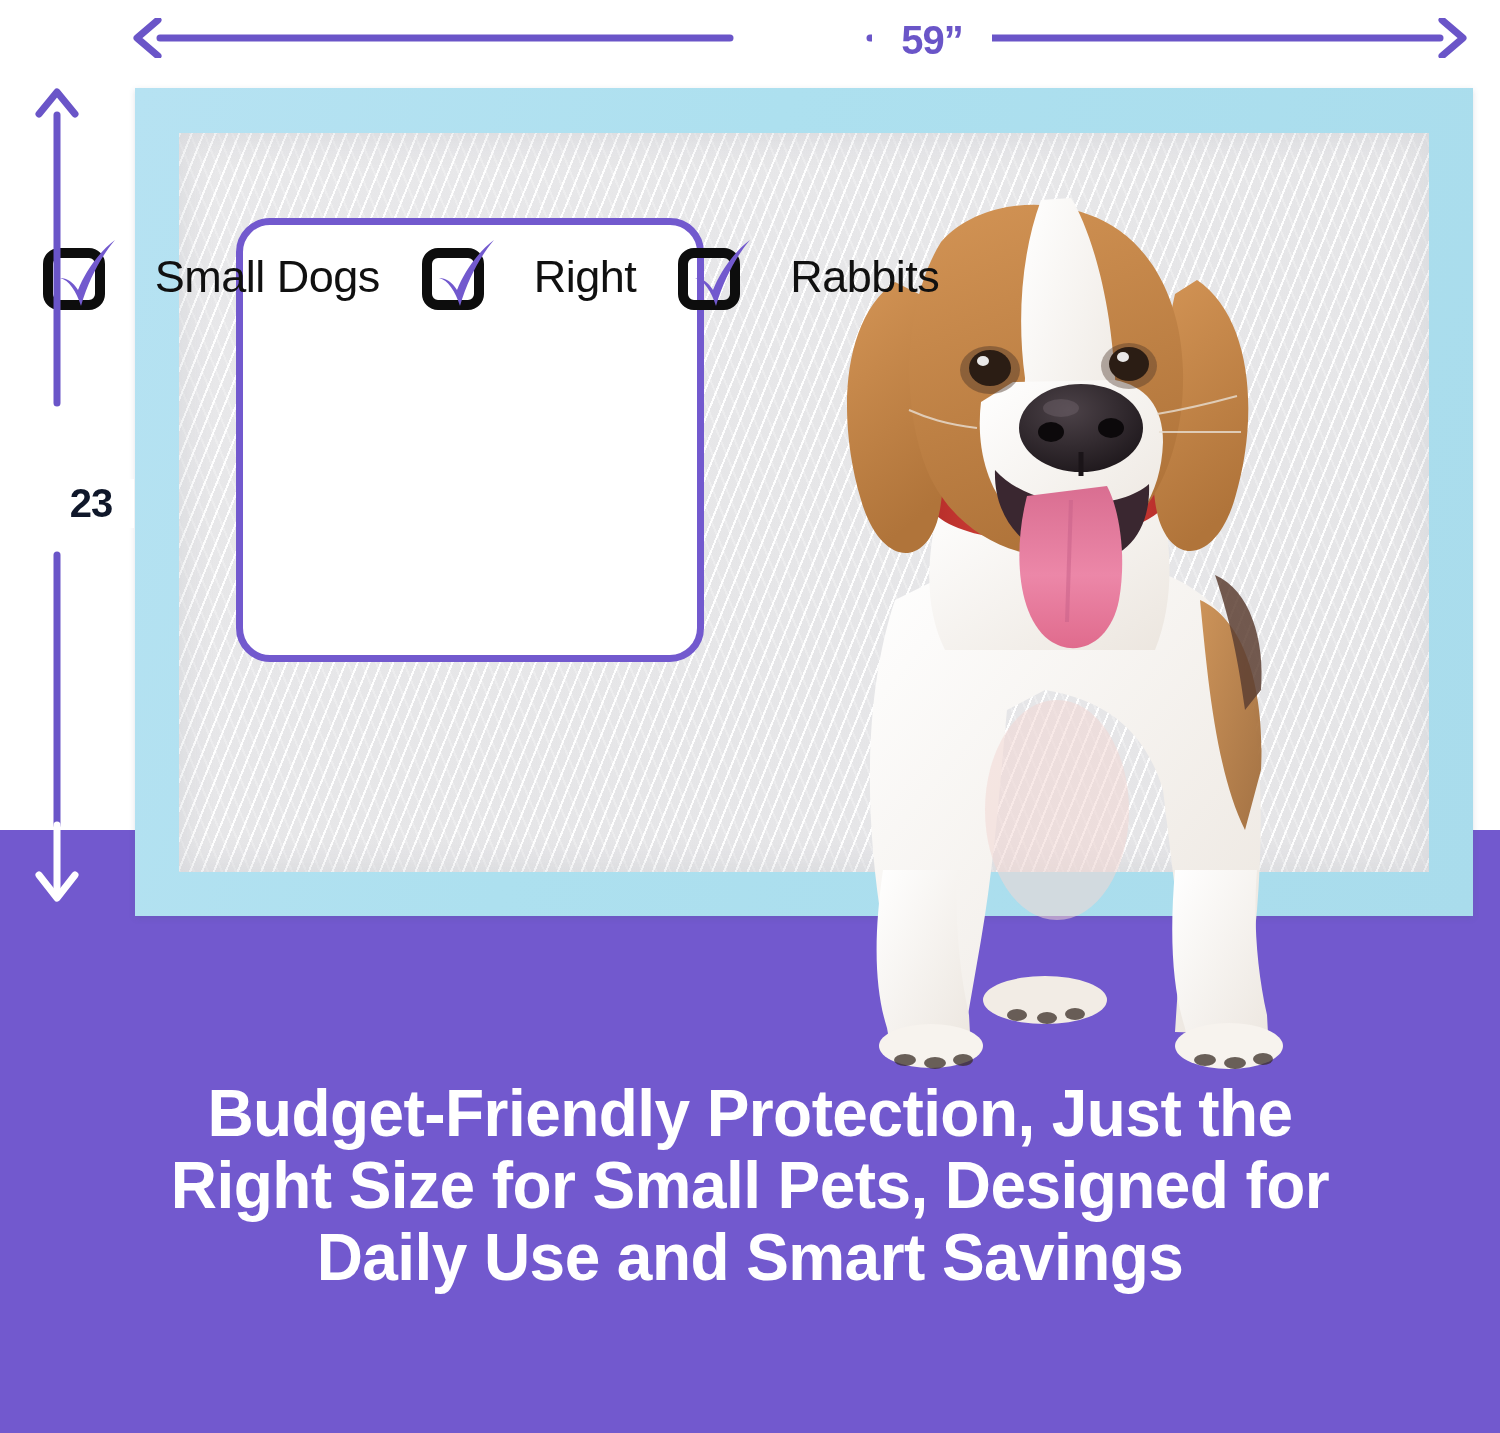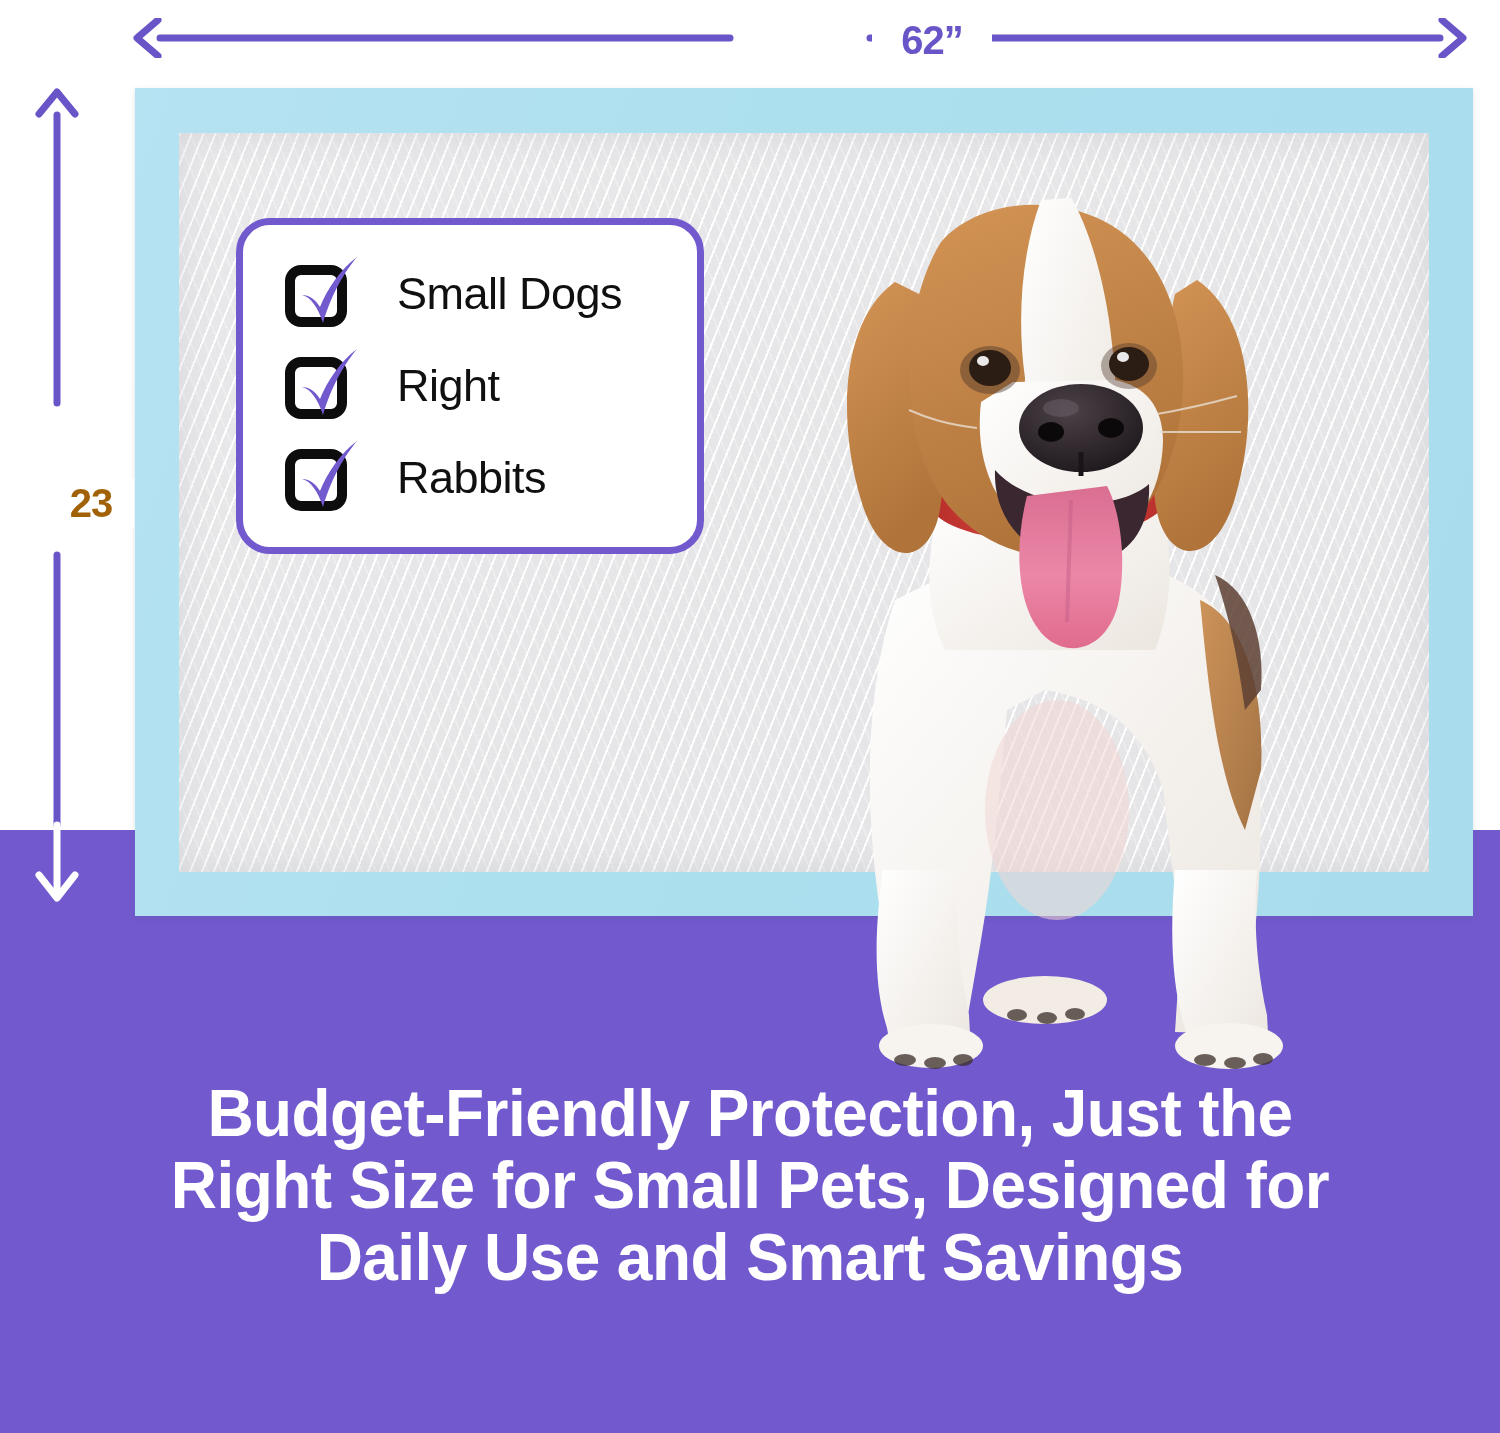--- a/index.html
+++ b/index.html
@@ -24,21 +24,21 @@
   .dim-h-label{
     position:absolute; left:742px; top:0px; width:120px; text-align:center;
     color:#6a55c8; font-weight:700; font-size:40px; letter-spacing:-1px;
     font-family:"Liberation Sans", sans-serif;
     background:#fff; padding:0 6px;
   }
   .dim-v{ position:absolute; left:34px; top:85px; width:46px; height:845px; }
   .dim-v svg{ display:block; }
   .dim-v-label{
     position:absolute; left:14px; top:394px; width:86px; text-align:center;
-    color:#a16207; font-weight:700; font-size:40px; letter-spacing:-1px;
+    color:#0f172a; font-weight:700; font-size:40px; letter-spacing:-1px;
     background:#fff; padding:2px 4px;
   }
 
   
   .pad-wrap{
     position:absolute; left:135px; top:88px; width:1338px; height:828px;
   }
   .pad-blue{
     position:absolute; inset:0;
     background:linear-gradient(110deg,#b6e2f2 0%, #ade0ef 40%, #a9dcec 100%);
@@ -49,23 +49,23 @@
     background:#f2f2f2;
     background-image:
       repeating-linear-gradient(112deg, rgba(255,255,255,.95) 0px, rgba(255,255,255,.95) 2px, rgba(228,228,230,.55) 2px, rgba(228,228,230,.55) 11px),
       repeating-linear-gradient(68deg, rgba(255,255,255,.55) 0px, rgba(255,255,255,.55) 2px, rgba(225,225,228,.35) 2px, rgba(225,225,228,.35) 13px),
       linear-gradient(140deg,#f4f4f5 0%,#ededee 55%,#e9e9eb 100%);
     box-shadow:inset 0 0 34px rgba(190,192,200,.45);
   }
 
   
   .checklist{
-    position:absolute; left:236px; top:218px; width:468px; height:336px;
+    position:absolute; left:236px; top:218px; width:468px; height:444px;
     background:#ffffff; border:7px solid #7259ce; border-radius:34px;
-    display:flex; flex-direction:column; justify-content:center;
+    display:flex; justify-content:center;
     padding:6px 0 6px 0;
   }
   .cl-row{ display:flex; align-items:center; height:92px; padding-left:46px; }
   .cl-box{ position:relative; width:56px; height:56px; flex:0 0 56px; }
   .cl-box svg{ position:absolute; left:-4px; top:-13px; }
   .cl-label{
     margin-left:52px; font-size:45px; color:#101010; font-weight:400;
     letter-spacing:-.5px; white-space:nowrap;
     font-family:"Liberation Sans", sans-serif;
   }
@@ -255,21 +255,21 @@
 
   <div class="dim-h">
     <svg width="1340" height="40" viewBox="0 0 1340 40">
       <g stroke="#6a55c8" stroke-width="7" fill="none" stroke-linecap="round" stroke-linejoin="round">
         <path d="M30 20 L600 20"></path>
         <path d="M28 2 L7 20 L28 38"></path>
         <path d="M740 20 L1310 20"></path>
         <path d="M1312 2 L1333 20 L1312 38"></path>
       </g>
     </svg>
-    <div class="dim-h-label">62”</div>
+    <div class="dim-h-label">59”</div>
   </div>
 
   <div class="dim-v">
     <svg width="46" height="845" viewBox="0 0 46 845">
       <g fill="none" stroke-linecap="round" stroke-linejoin="round" stroke-width="7">
         <path d="M23 30 L23 318" stroke="#6a55c8"></path>
         <path d="M5 29 L23 7 L41 29" stroke="#6a55c8"></path>
         <path d="M23 470 L23 740" stroke="#6a55c8"></path>
         <path d="M23 740 L23 812" stroke="#ffffff"></path>
         <path d="M5 790 L23 813 L41 790" stroke="#ffffff"></path>

